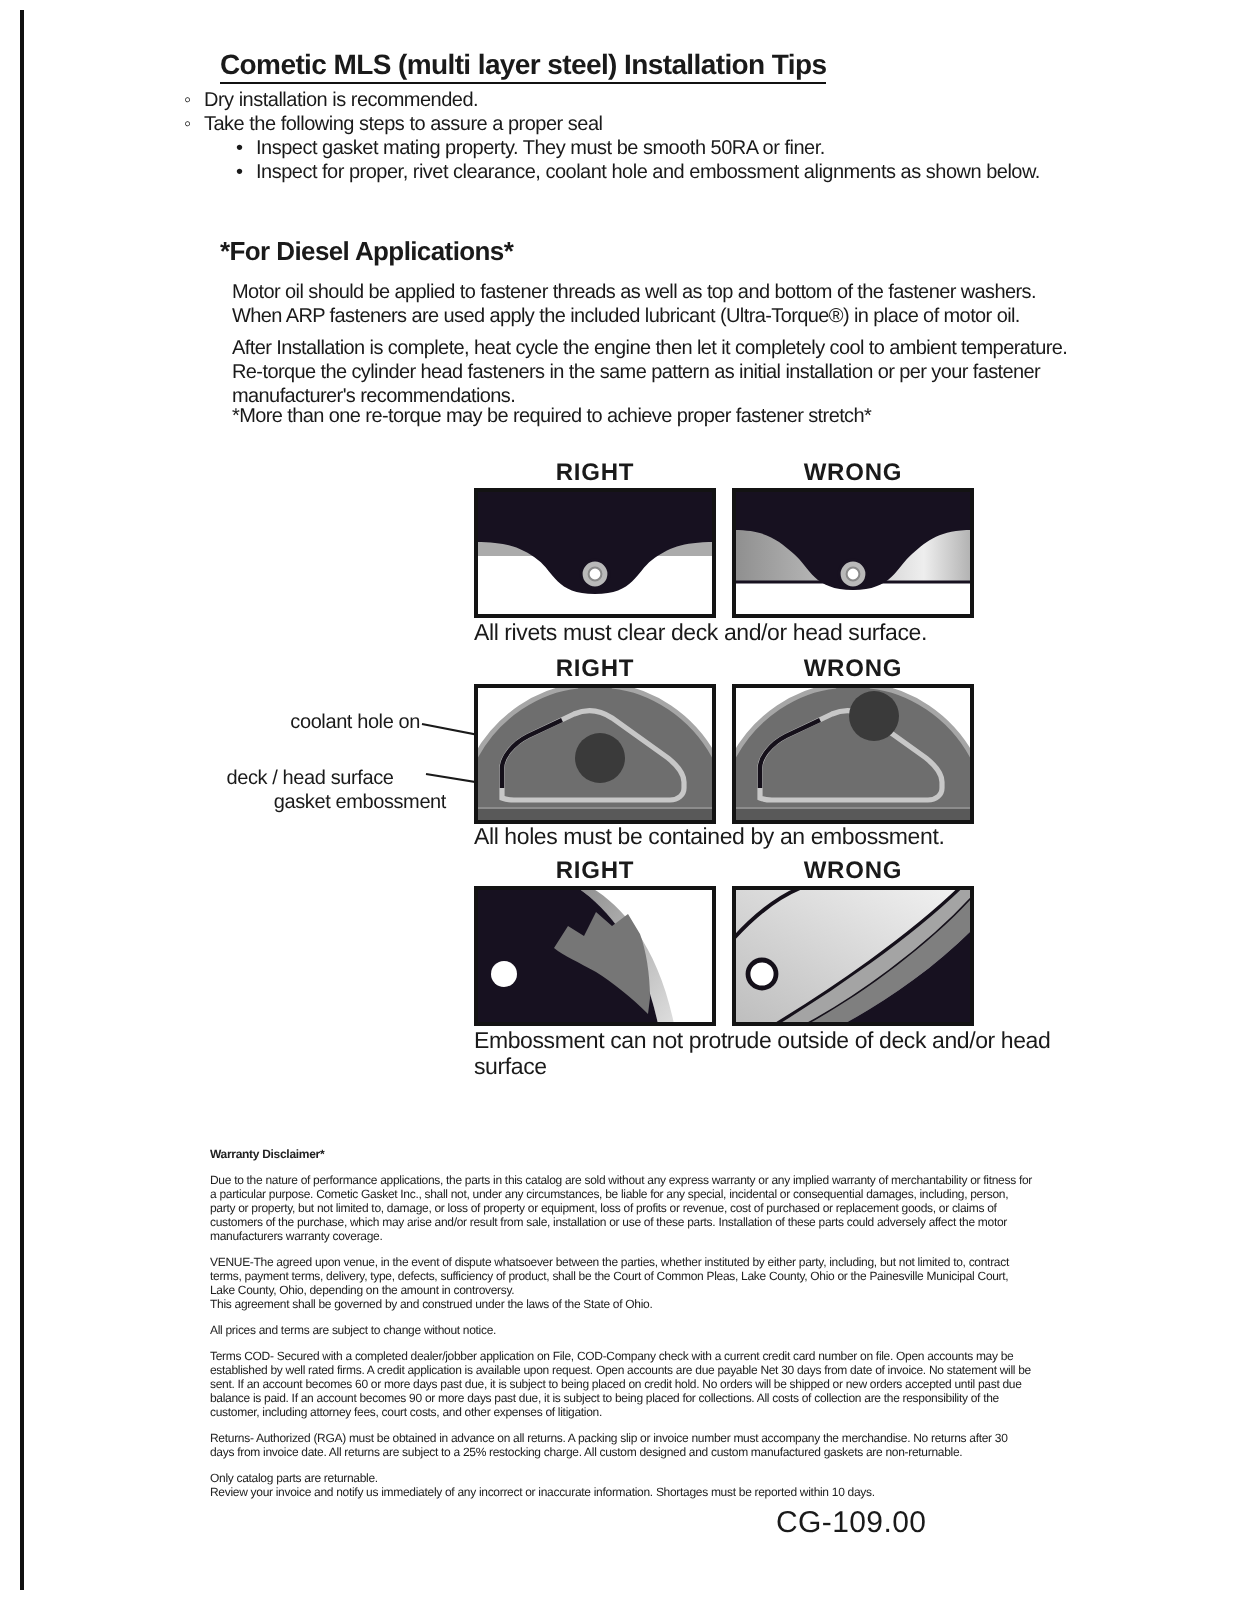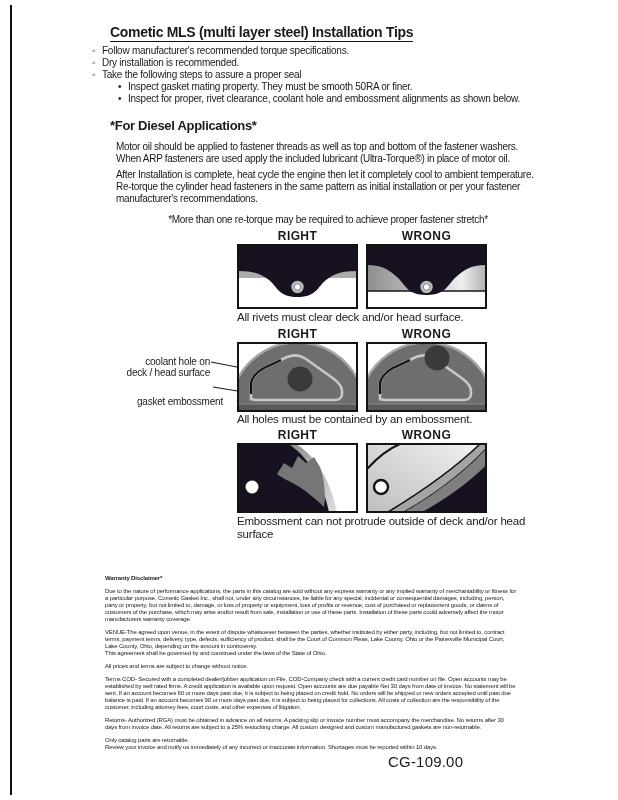--- a/index.html
+++ b/index.html
@@ -18,21 +18,21 @@
   .b{display:flex;line-height:11.9px;}
   .b .mk{width:10px;flex:0 0 10px;}
   .b.sub{margin-left:26px;}
   .mk.circ::before{content:"◦";font-size:10px;}
   .mk.dot::before{content:"•";font-size:10px;}
 
   .h2{position:absolute;left:110px;top:118px;margin:0;font-size:13px;font-weight:bold;letter-spacing:-0.3px;}
   .para{position:absolute;left:110px;width:424px;margin:6px;font-size:10px;line-height:12px;letter-spacing:-0.3px;}
   .p1{top:135px;}
   .p2{top:163px;}
-  .note{top:208px;text-align:center;}
+  .note{top:197px;}
 
   .dg-label{position:absolute;width:121px;text-align:center;font-size:12px;font-weight:600;letter-spacing:0.4px;}
   .panel{position:absolute;width:121px;}
   .panel svg{display:block;width:121px;}
   .caption{position:absolute;left:237px;font-size:11.5px;font-weight:400;letter-spacing:-0.2px;line-height:13px;}
 
   .side-label{position:absolute;text-align:right;font-size:10px;font-weight:400;letter-spacing:-0.2px;margin-top:16px;}
   .leader{position:absolute;left:110px;top:333px;pointer-events:none;}
 
   .legal{position:absolute;left:105px;top:575px;width:412px;font-size:6px;line-height:7px;letter-spacing:-0.15px;color:#222;}
@@ -43,24 +43,20 @@
 </style>
 </head>
 <body>
 
 <div class="page">
   <div class="left-rule"></div>
 
   <h1 class="title">Cometic MLS (multi layer steel) Installation Tips</h1>
 
   <div class="bullets">
-    <div class="b">
-        <span class="mk circ"></span>
-        <span>Follow manufacturer's recommended torque specifications.</span>
-      </div>
     <div class="b">
         <span class="mk circ"></span>
         <span>Dry installation is recommended.</span>
       </div>
     <div class="b">
         <span class="mk circ"></span>
         <span>Take the following steps to assure a proper seal</span>
       </div>
     <div class="b sub">
         <span class="mk dot"></span>
@@ -110,21 +106,21 @@
     </svg>
   </div>
   <div class="caption" style="top:311px;">All rivets must clear deck and/or head surface.</div>
 
   <div class="dg-label" style="left:237px;top:327px;">RIGHT</div>
   <div class="dg-label" style="left:366px;top:327px;">WRONG</div>
 
   <div class="side-label" style="left:110px;top:340px;width:100px;">
     <span>coolant hole on</span>
   </div>
-  <div class="side-label" style="left:100px;top:351px;width:110px;">
+  <div class="side-label" style="left:100px;top:368px;width:110px;text-align:center;">
     <span>deck / head surface</span>
   </div>
   <div class="side-label" style="left:108px;top:380px;width:115px;text-align:right;">
     <span>gasket embossment</span>
   </div>
   <svg class="leader" width="195" height="75" viewBox="0 0 195 75">
     <line x1="101" y1="29" x2="188" y2="46" stroke="#1a1a1a" stroke-width="1.1"></line>
     <line x1="103" y1="54" x2="146" y2="61" stroke="#1a1a1a" stroke-width="1.1"></line>
   </svg>
 

